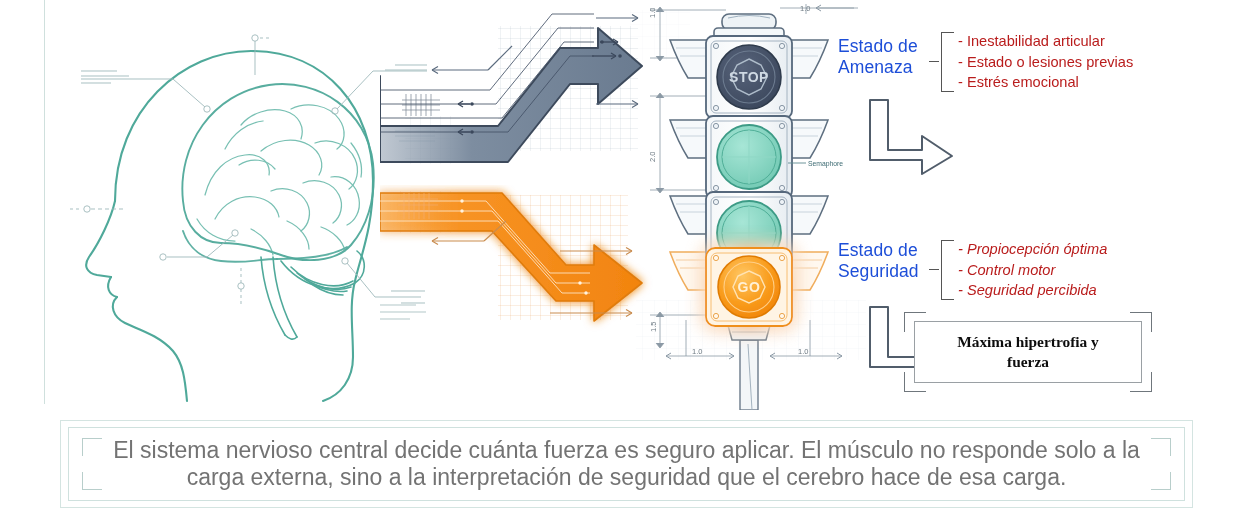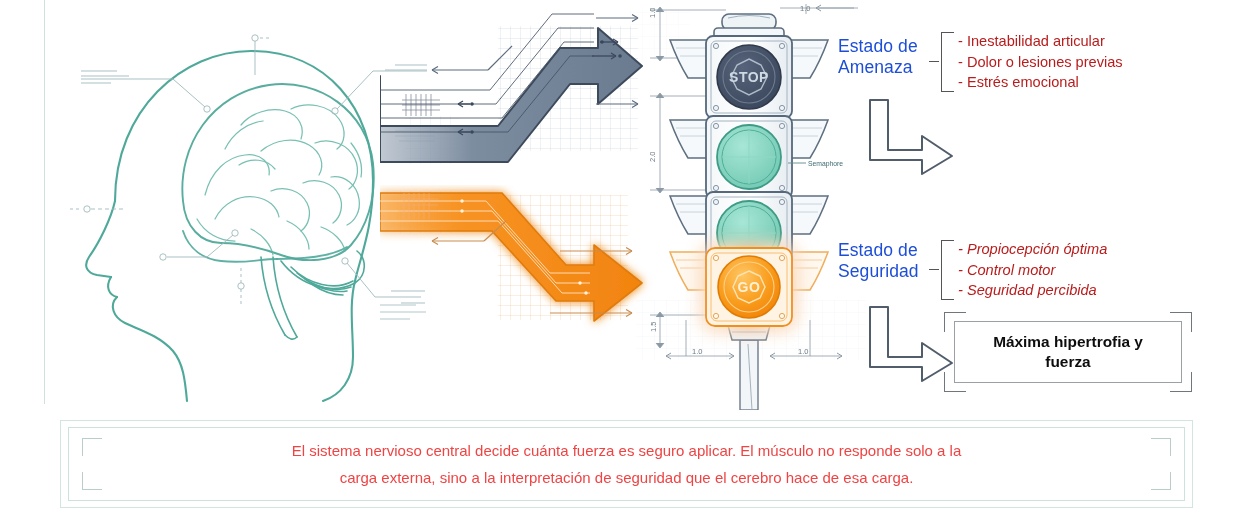--- a/index.html
+++ b/index.html
@@ -44,42 +44,42 @@
   #brace-stem-safety{left:929px;top:269px;}
 
   
   .elbow{position:absolute;width:92px;height:78px;}
   #elbow-threat{left:866px;top:98px;}
   #elbow-safety{left:866px;top:305px;}
 
   
   .result-wrap{position:absolute;}
   #result-threat{left:940px;top:103px;width:248px;height:80px;}
-  #result-safety{left:944px;top:312px;width:248px;height:80px;}
+  #result-safety{left:904px;top:312px;width:248px;height:80px;font-family:Liberation Serif, serif;}
   .result-box{
     position:absolute;left:10px;top:9px;right:10px;bottom:9px;
     border:1.3px solid #9aa0a4;background:#fff;
     display:flex;align-items:center;justify-content:center;text-align:center;
     font-weight:bold;font-size:15.4px;line-height:20px;color:#0d0d0d;
     white-space:pre-line;padding:0 8px;box-sizing:border-box;
   }
   .ck{position:absolute;width:21px;height:19px;}
   .ck.tl{left:0;top:0;border-left:1.6px solid #6f767c;border-top:1.6px solid #6f767c;}
   .ck.tr{right:0;top:0;border-right:1.6px solid #6f767c;border-top:1.6px solid #6f767c;}
   .ck.bl{left:0;bottom:0;border-left:1.6px solid #6f767c;border-bottom:1.6px solid #6f767c;}
   .ck.br{right:0;bottom:0;border-right:1.6px solid #6f767c;border-bottom:1.6px solid #6f767c;}
 
   
   #caption{position:absolute;left:60px;top:420px;width:1133px;height:88px;}
   .cap-outer{position:absolute;inset:0;border:1.2px solid #d4e4e1;}
   .cap-mid{position:absolute;left:8px;top:7px;right:8px;bottom:7px;border:1.2px solid #cfe1de;}
   .cap-inner{
     position:absolute;left:18px;top:15px;right:18px;bottom:15px;
     display:flex;align-items:center;justify-content:center;text-align:center;
-    font-size:15px;line-height:27px;color:#ef4444;white-space:pre-line;
+    font-size:23px;line-height:27px;color:#737373;white-space:pre-line;
   }
   .cck{position:absolute;width:19px;height:17px;}
   .cck.tl{left:22px;top:18px;border-left:1.6px solid #b8cecb;border-top:1.6px solid #b8cecb;}
   .cck.tr{right:22px;top:18px;border-right:1.6px solid #b8cecb;border-top:1.6px solid #b8cecb;}
   .cck.bl{left:22px;bottom:18px;border-left:1.6px solid #b8cecb;border-bottom:1.6px solid #b8cecb;}
   .cck.br{right:22px;bottom:18px;border-right:1.6px solid #b8cecb;border-bottom:1.6px solid #b8cecb;}
 
   .dim-txt{position:absolute;font-size:7.5px;color:#6d7a83;font-family:"Liberation Sans",sans-serif;}
   .semaphore-tag{position:absolute;font-size:6.8px;color:#3d6b73;left:808px;top:160px;}
 </style>
@@ -489,21 +489,21 @@
   <div class="dim-txt" style="left:798px;top:347px;">1.0</div>
 
   <div class="state-label" id="state-threat-label">Estado de
 Amenaza</div>
 
   <div class="brace" id="brace-threat"></div>
   <div class="brace-stem" id="brace-stem-threat"></div>
 
   <div class="bullet-group" id="bullets-threat">
     <div class="bullet-line">- Inestabilidad articular</div>
-    <div class="bullet-line">- Dolor o lesiones previas</div>
+    <div class="bullet-line">- Estado o lesiones previas</div>
     <div class="bullet-line">- Estrés emocional</div>
   </div>
 
   <svg class="elbow" id="elbow-threat" viewBox="0 0 92 78">
     <path d="M4 2 L22 2 L22 52 L56 52 L56 38 L86 58 L56 76 L56 62 L4 62 Z" fill="#ffffff" stroke="#515d6b" stroke-width="2" stroke-linejoin="round"></path>
   </svg>
 
 
   <div class="state-label" id="state-safety-label">Estado de
 Seguridad</div>

